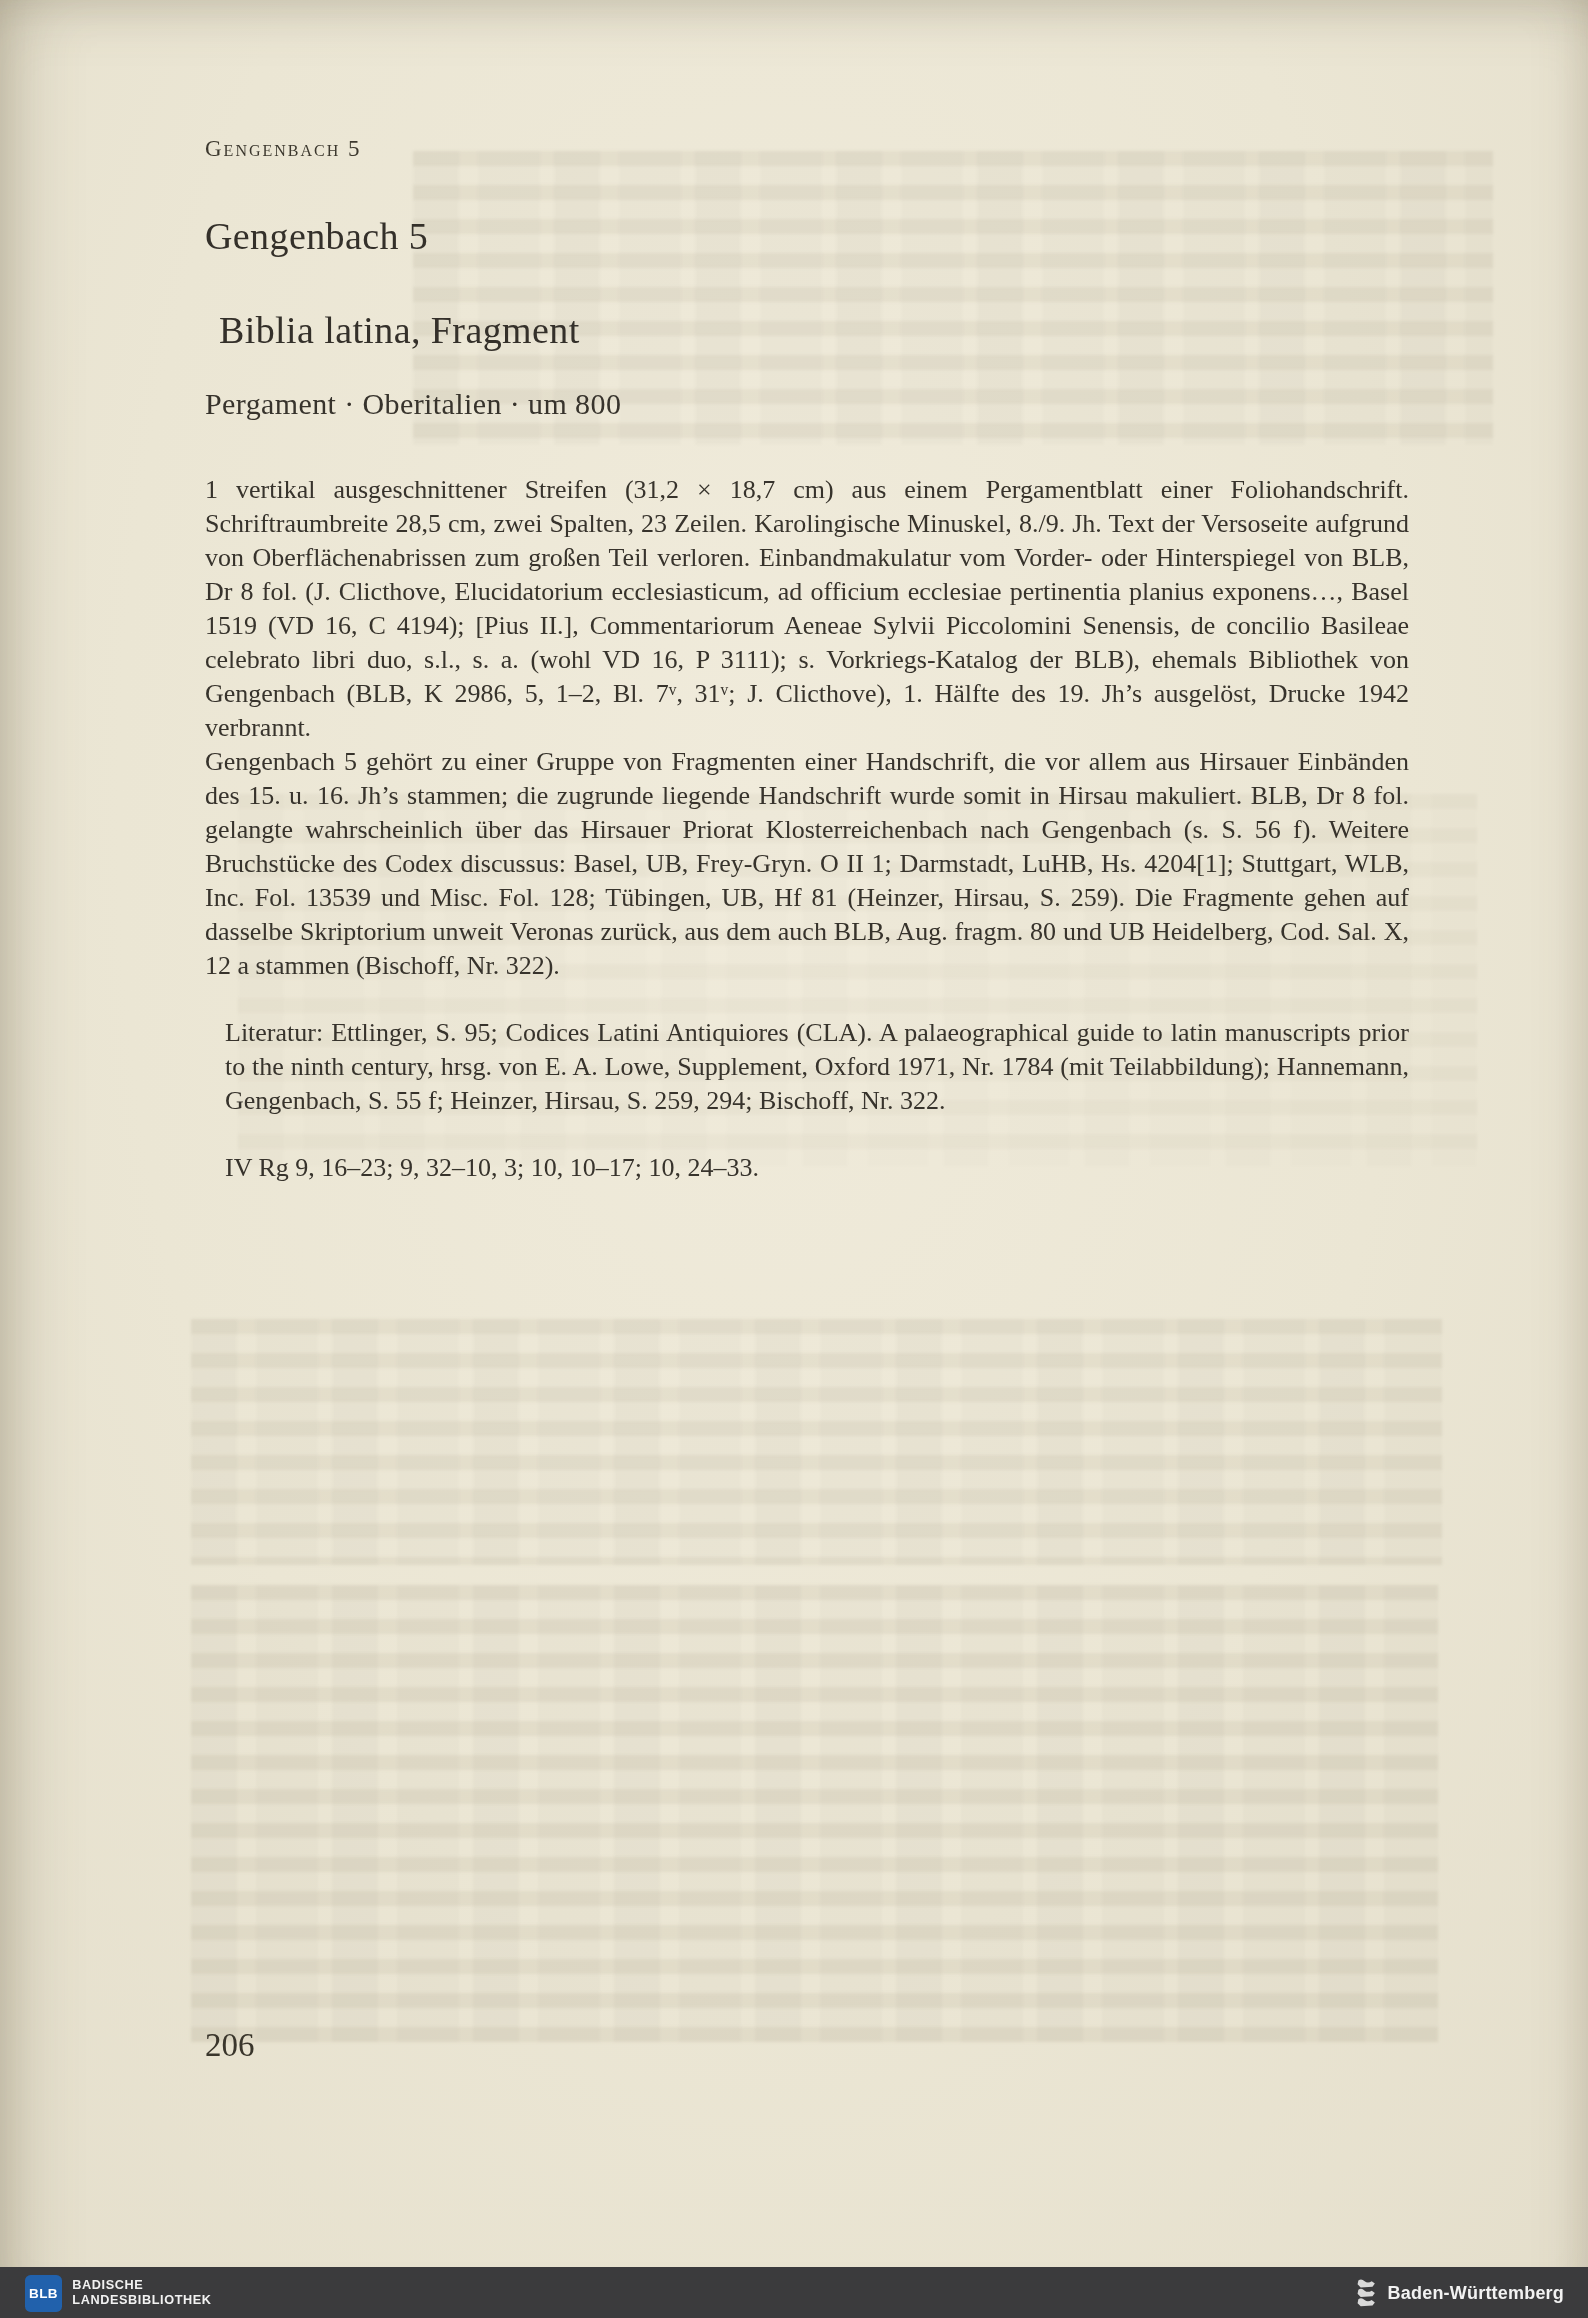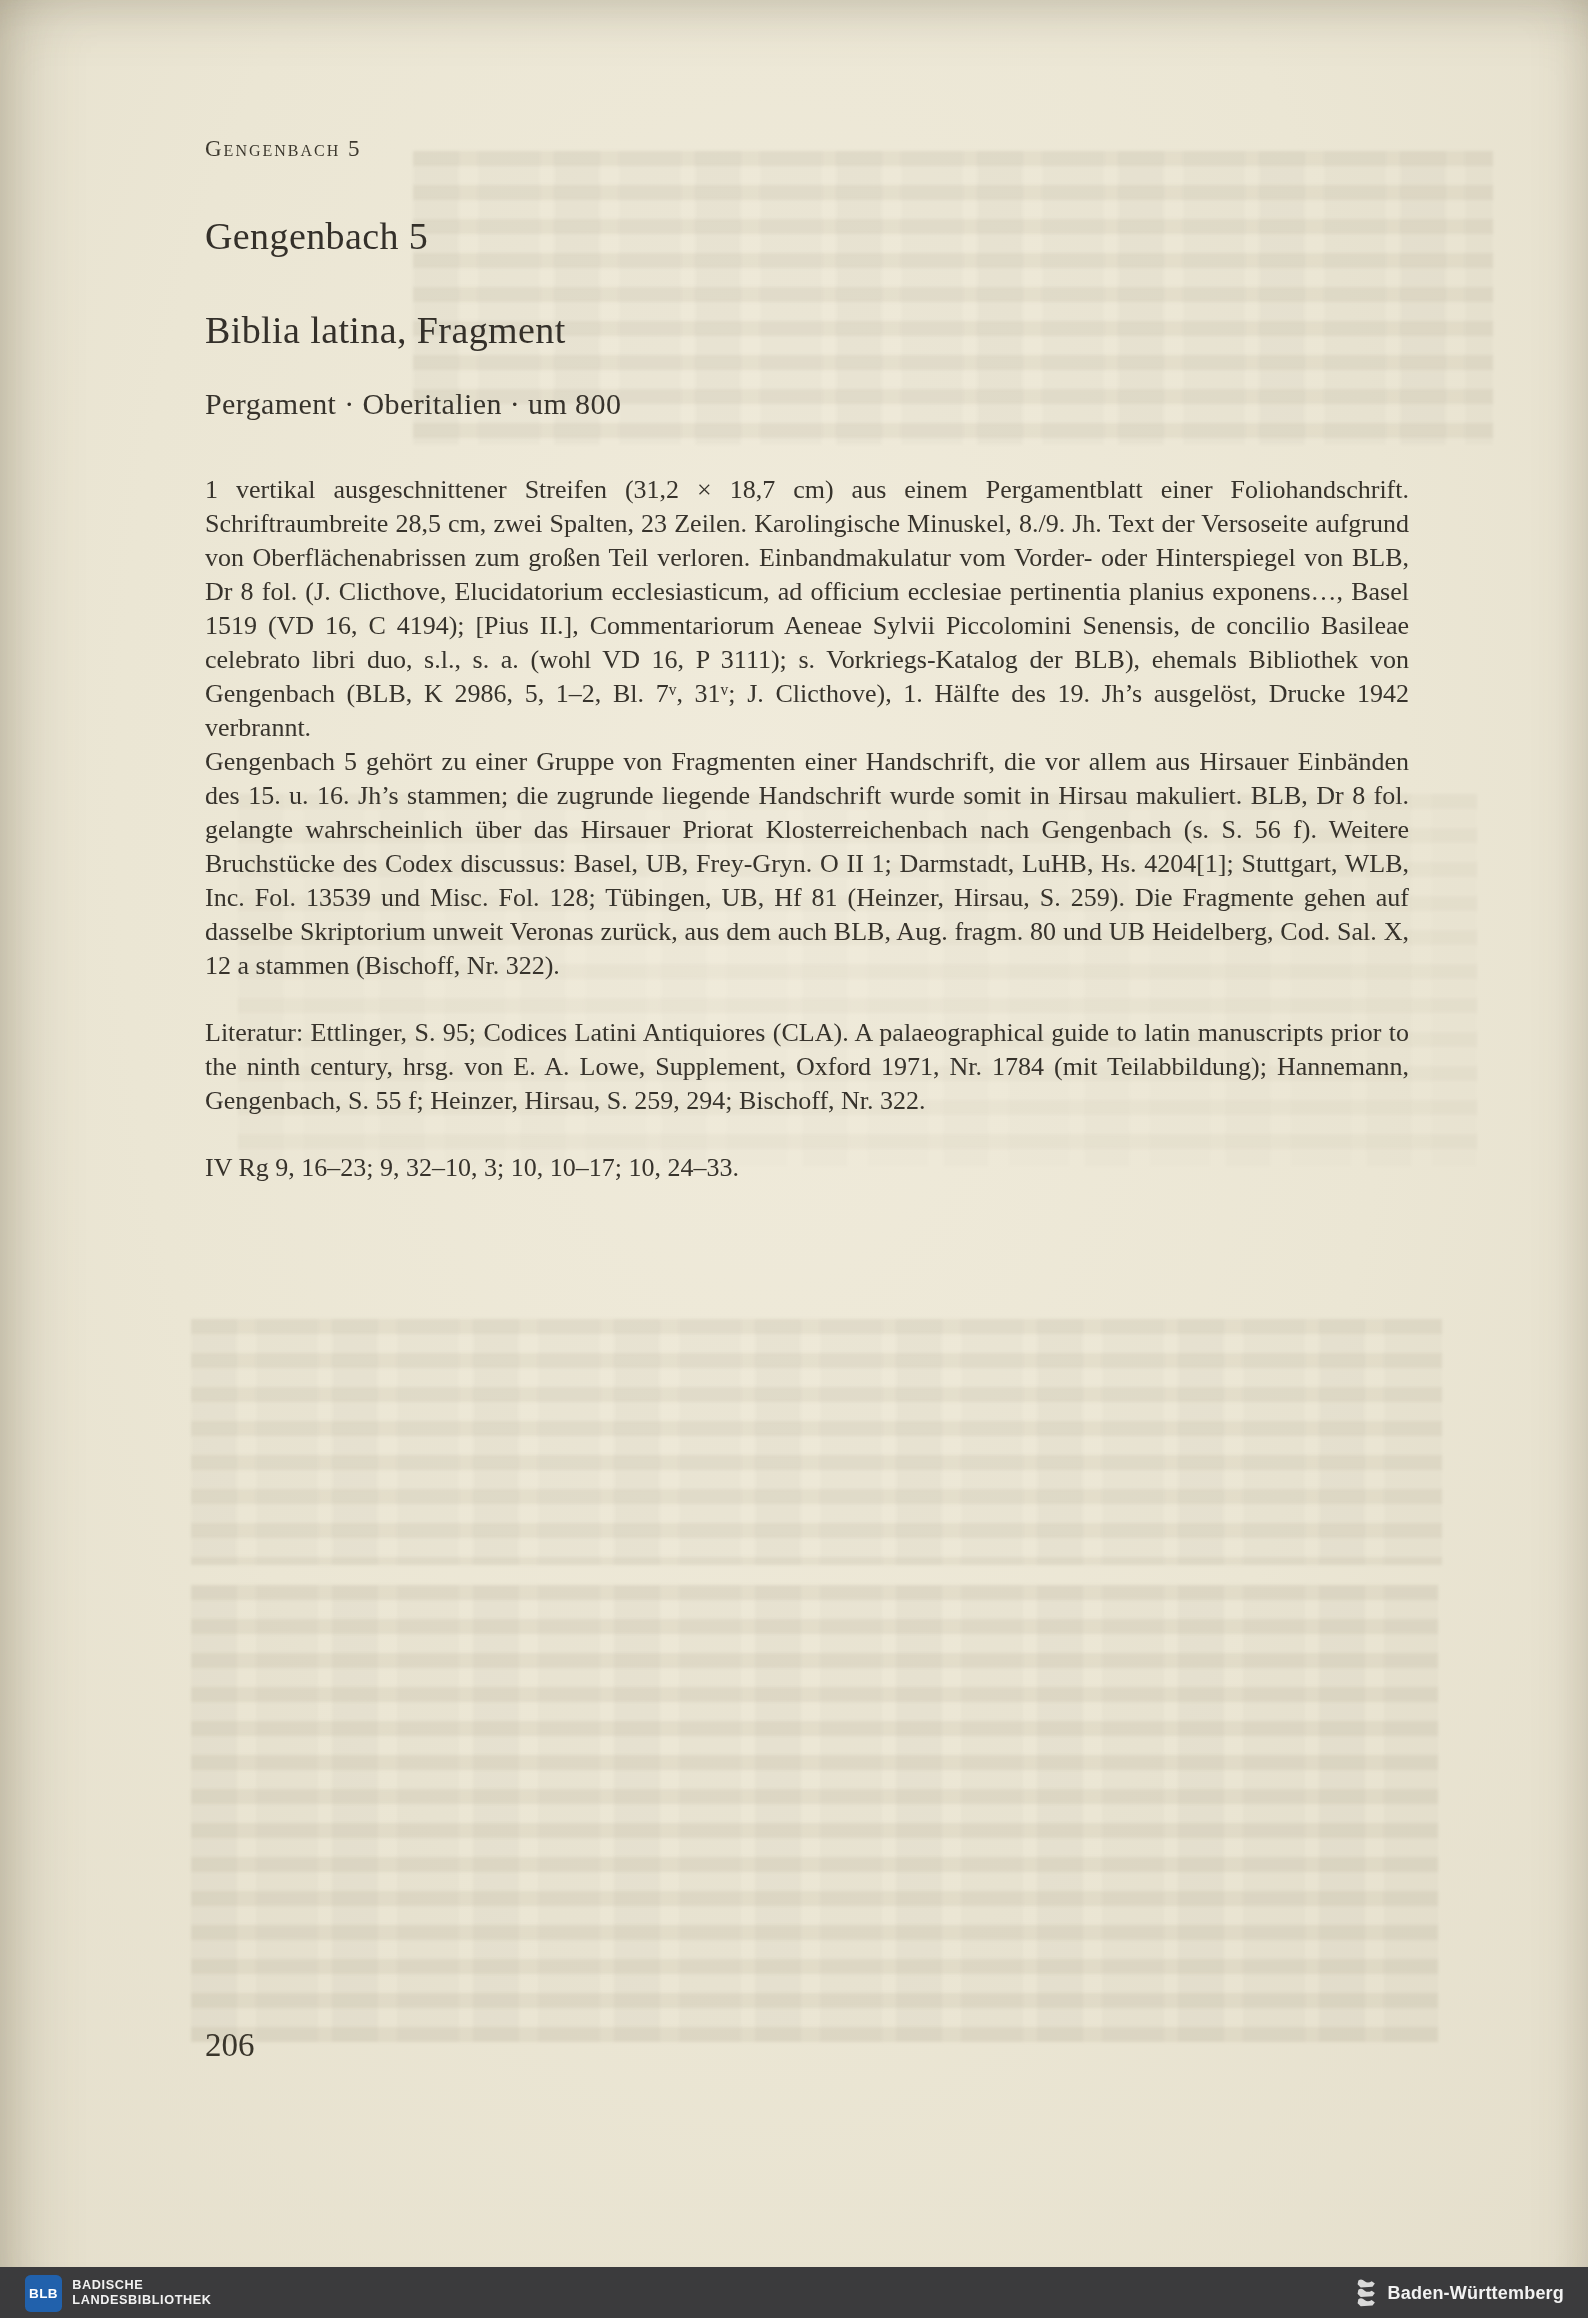--- a/index.html
+++ b/index.html
@@ -40,31 +40,31 @@
     font-size:23px; letter-spacing:2px;
     color:#3c382e;
     margin:0 0 52px 0;
   }
   .title {
     font-size:38px; font-weight:400; letter-spacing:0.4px;
     margin:0 0 50px 0; color:#34302a;
   }
   .subtitle {
     font-size:38px; font-weight:400; letter-spacing:0.4px;
-    margin:0 0 35px 0; color:#34302a;
+    margin:0 0 35px 14px; color:#34302a;
   }
   .meta {
     font-size:30px; letter-spacing:0.4px;
     margin:0 0 52px 0; color:#37332c;font-family:Liberation Serif, serif;
   }
   .body-text p {
     font-size:26px; line-height:34px;
     text-align:justify; margin:0; color:#37332c;
   }
-  .body-text p.gap-top { margin-top:33px; }
+  .body-text p.gap-top { margin-top:33px;margin-left:20px; }
 
   .page-number {
     position:absolute; left:205px; top:2027px;
     font-size:33px; color:#3a362c;
   }
 
   
   .footer {
     position:absolute; left:0; bottom:0; width:1589px; height:52px;
     background:#3b3b3d;

